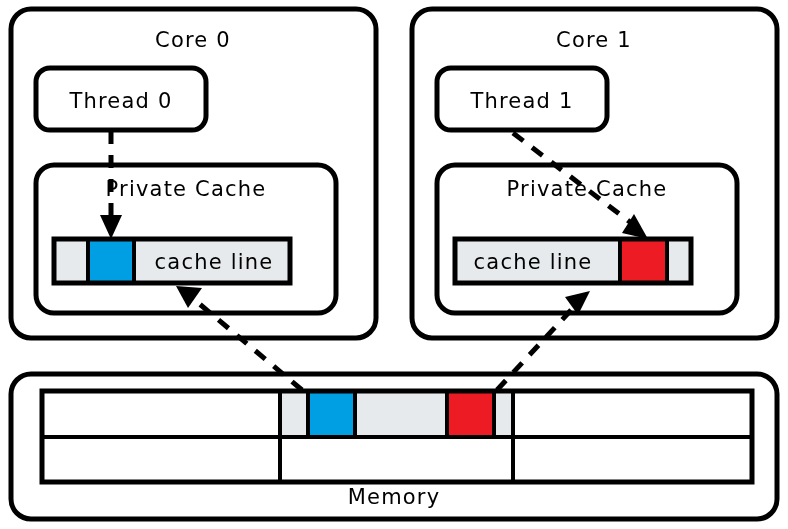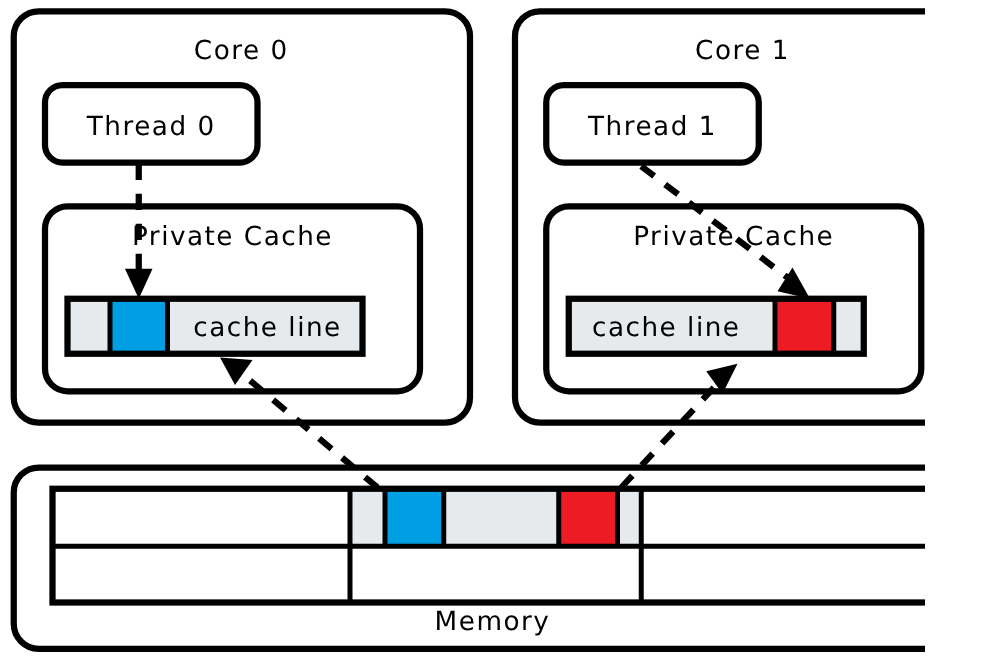--- a/index.html
+++ b/index.html
@@ -9,20 +9,21 @@
   }
   body {
     font-family: "DejaVu Sans", sans-serif;
   }
   #diagram-root {
     position: relative;
     width: 740px;
     height: 529px;
     background: #ffffff;
     overflow: hidden;
+    padding-left: 48px;
   }
   #diagram-svg {
     position: absolute;
     left: 0;
     top: 0;
     width: 788px;
     height: 529px;
   }
   .hand-text {
     font-family: "DejaVu Sans", sans-serif;

